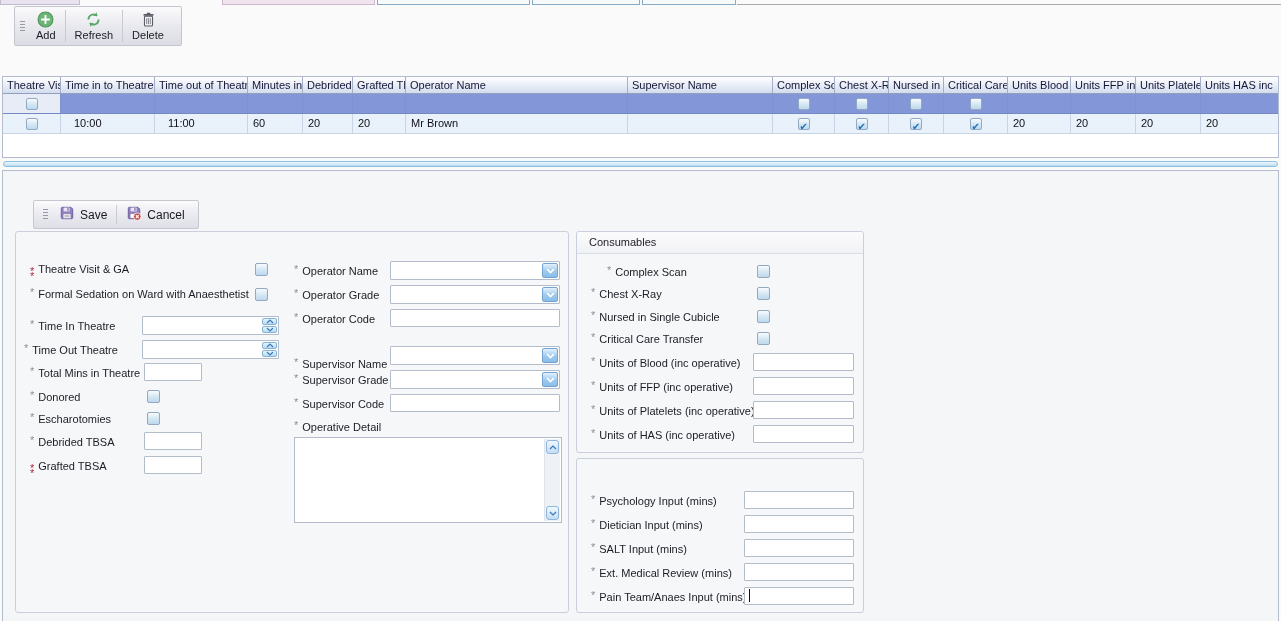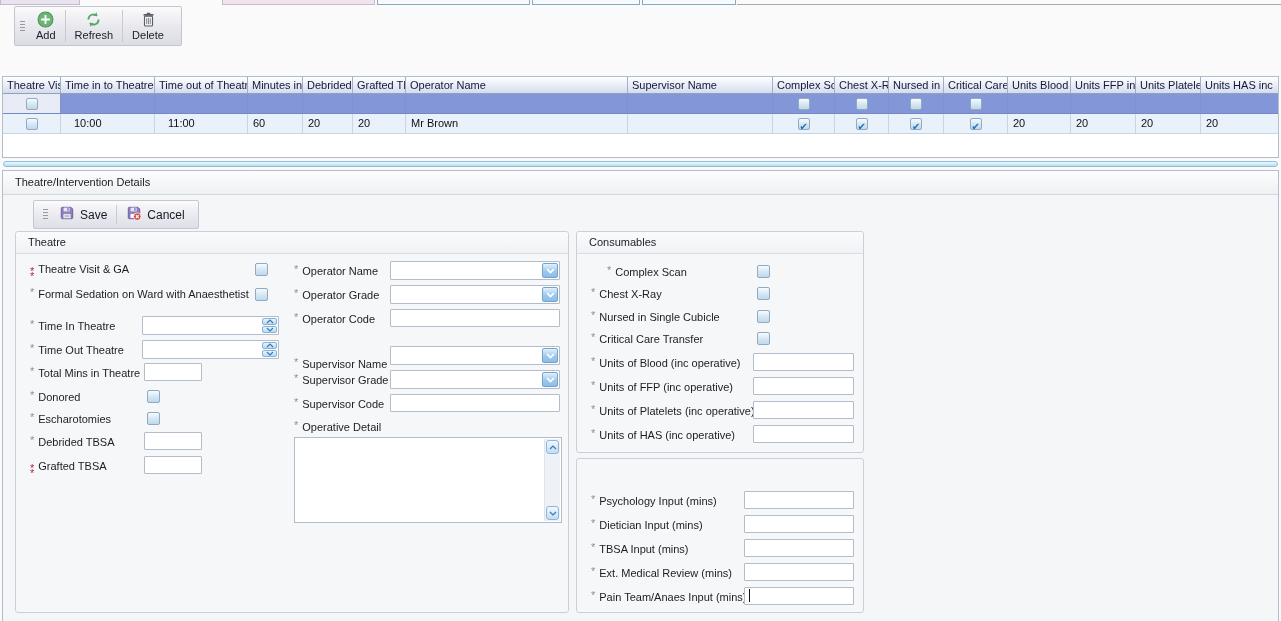--- a/index.html
+++ b/index.html
@@ -230,21 +230,20 @@
       <div class="gc" style="width:63px">20</div>
       <div class="gc" style="width:65px">20</div>
       <div class="gc" style="width:65px">20</div>
       <div class="gc" style="width:83px">20</div>
     </div>
   </div>
 
   <div class="splitter"></div>
 
   <div class="details">
-    <div class="dhead">Theatre/Intervention Details</div>
 
     <div class="save-toolbar">
       <div class="grip">
           <i></i>
         </div>
       <button class="sbtn">
         <span>
           <svg width="16" height="16" viewBox="0 0 16 16">
               <path d="M2.3 3.4q0-1.1 1.1-1.1h8.5l1.8 1.8v8.5q0 1.1-1.1 1.1H3.4q-1.1 0-1.1-1.1z" fill="#9180c0" stroke="#6f5f9f"></path>
               <rect x="4.6" y="2.6" width="6" height="3.8" fill="#e9e5f5"></rect>
@@ -266,21 +265,20 @@
               <rect x="4.1" y="8.6" width="7.8" height="4.6" fill="#fff" stroke="#6f5f9f" stroke-width="0.5"></rect>
               <circle cx="11.3" cy="11.6" r="3.7" fill="#cf4a42" stroke="#fff" stroke-width="0.7"></circle>
               <path d="M9.9 10.2l2.8 2.8M12.7 10.2l-2.8 2.8" stroke="#fff" stroke-width="1.1"></path>
             </svg>
         </span>
         <span>Cancel</span>
       </button>
     </div>
 
     <div class="gbox" style="left:12px;top:60px;width:554px;height:382px">
-      <div class="gbox-h">Theatre</div>
 
       <div class="flabel" style="left:14px;top:31px">
         <span class="ast2">
             <span>*</span>
             <span>*</span>
           </span><span>Theatre Visit &amp; GA</span>
       </div>
       <span class="cb abs" style="left:239px;top:31px"></span>
 
       <div class="flabel" style="left:14px;top:56px">
@@ -299,21 +297,21 @@
               </svg>
             </b>
           <b>
               <svg width="8" height="5" viewBox="0 0 8 5" fill="none">
                 <path d="M1 1l3 3 3-3" stroke="#3a78b8" stroke-width="1.2"></path>
               </svg>
             </b>
         </span>
       </div>
 
-      <div class="flabel" style="left:14px;top:112px">
+      <div class="flabel" style="left:8px;top:112px">
         <span class="ast1">*</span><span>Time Out Theatre</span>
       </div>
       <div class="ctl" style="left:126px;top:108px;width:137px">
         <span class="spin">
           <b>
               <svg width="8" height="5" viewBox="0 0 8 5" fill="none">
                 <path d="M1 4l3-3 3 3" stroke="#3a78b8" stroke-width="1.2"></path>
               </svg>
             </b>
           <b>
@@ -475,21 +473,21 @@
         <span class="ast1">*</span><span>Psychology Input (mins)</span>
       </div>
       <input class="ti" style="left: 167px; top: 32px; width: 110px;">
 
       <div class="flabel" style="left:14px;top:60px">
         <span class="ast1">*</span><span>Dietician Input (mins)</span>
       </div>
       <input class="ti" style="left: 167px; top: 56px; width: 110px;">
 
       <div class="flabel" style="left:14px;top:84px">
-        <span class="ast1">*</span><span>TBSA Input (mins)</span>
+        <span class="ast1">*</span><span>SALT Input (mins)</span>
       </div>
       <input class="ti" style="left: 167px; top: 80px; width: 110px;">
 
       <div class="flabel" style="left:14px;top:108px">
         <span class="ast1">*</span><span>Ext. Medical Review (mins)</span>
       </div>
       <input class="ti" style="left: 167px; top: 104px; width: 110px;">
 
       <div class="flabel" style="left:14px;top:132px">
         <span class="ast1">*</span><span>Pain Team/Anaes Input (mins)</span>

